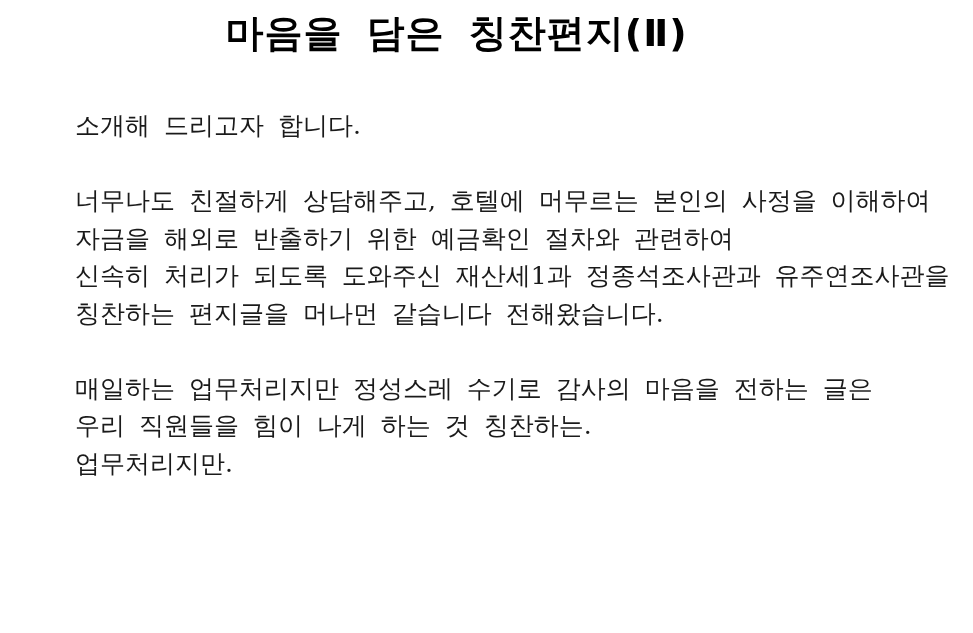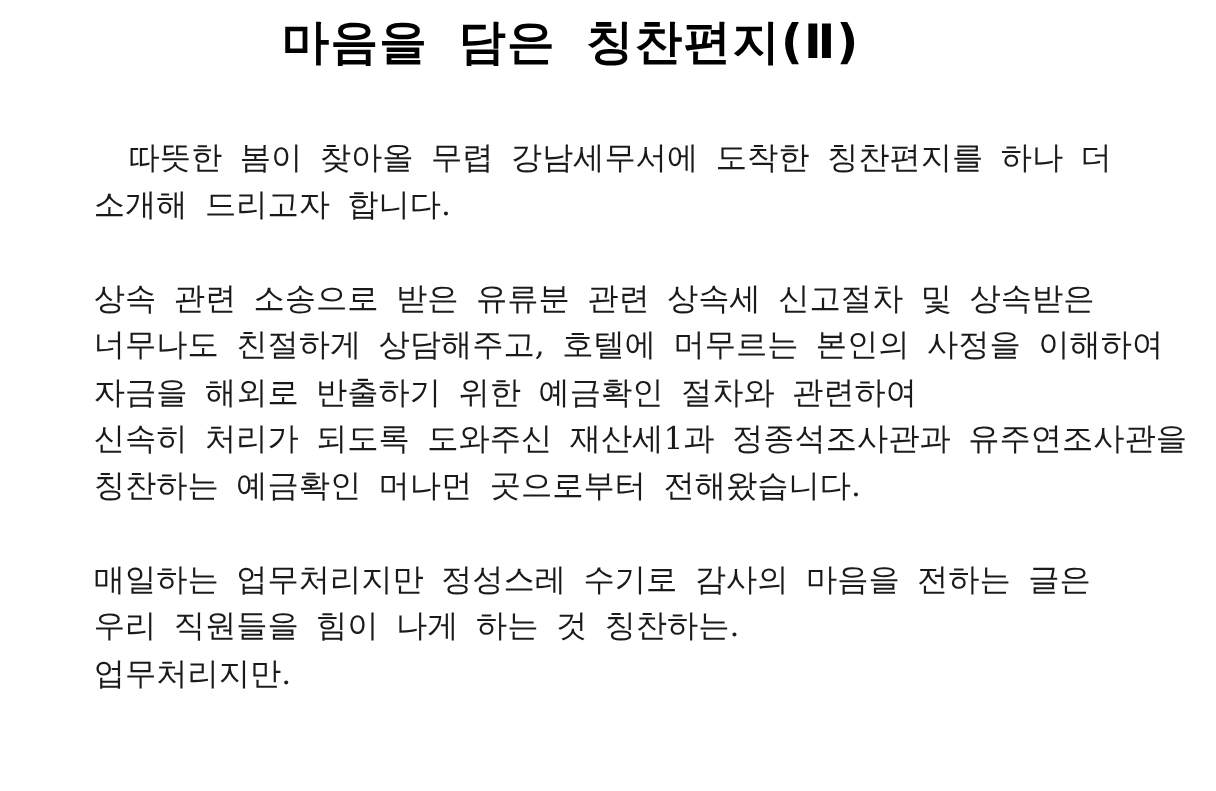--- a/index.html
+++ b/index.html
@@ -51,30 +51,28 @@
 </head>
 <body>
 
 <div class="page">
 
   <h1 class="doc-title">마음을 담은 칭찬편지(Ⅱ)</h1>
 
   <div class="doc-body">
 
     <div class="para">
-      <div class="line">  따뜻한 봄이 찾아올 무렵 강남세무서에 도착한 칭찬편지를 하나 더</div>
       <div class="line">소개해 드리고자 합니다.</div>
     </div>
 
     <div class="para">
-      <div class="line">상속 관련 소송으로 받은 유류분 관련 상속세 신고절차 및 상속받은</div>
       <div class="line">너무나도 친절하게 상담해주고, 호텔에 머무르는 본인의 사정을 이해하여</div>
       <div class="line">자금을 해외로 반출하기 위한 예금확인 절차와 관련하여</div>
       <div class="line">신속히 처리가 되도록 도와주신 재산세1과 정종석조사관과 유주연조사관을</div>
-      <div class="line">칭찬하는 예금확인 머나먼 곳으로부터 전해왔습니다.</div>
+      <div class="line">칭찬하는 편지글을 머나먼 같습니다 전해왔습니다.</div>
     </div>
 
     <div class="para">
       <div class="line">매일하는 업무처리지만 정성스레 수기로 감사의 마음을 전하는 글은</div>
       <div class="line">우리 직원들을 힘이 나게 하는 것 칭찬하는.</div>
       <div class="line">업무처리지만.</div>
     </div>
 
   </div>
 </div>

